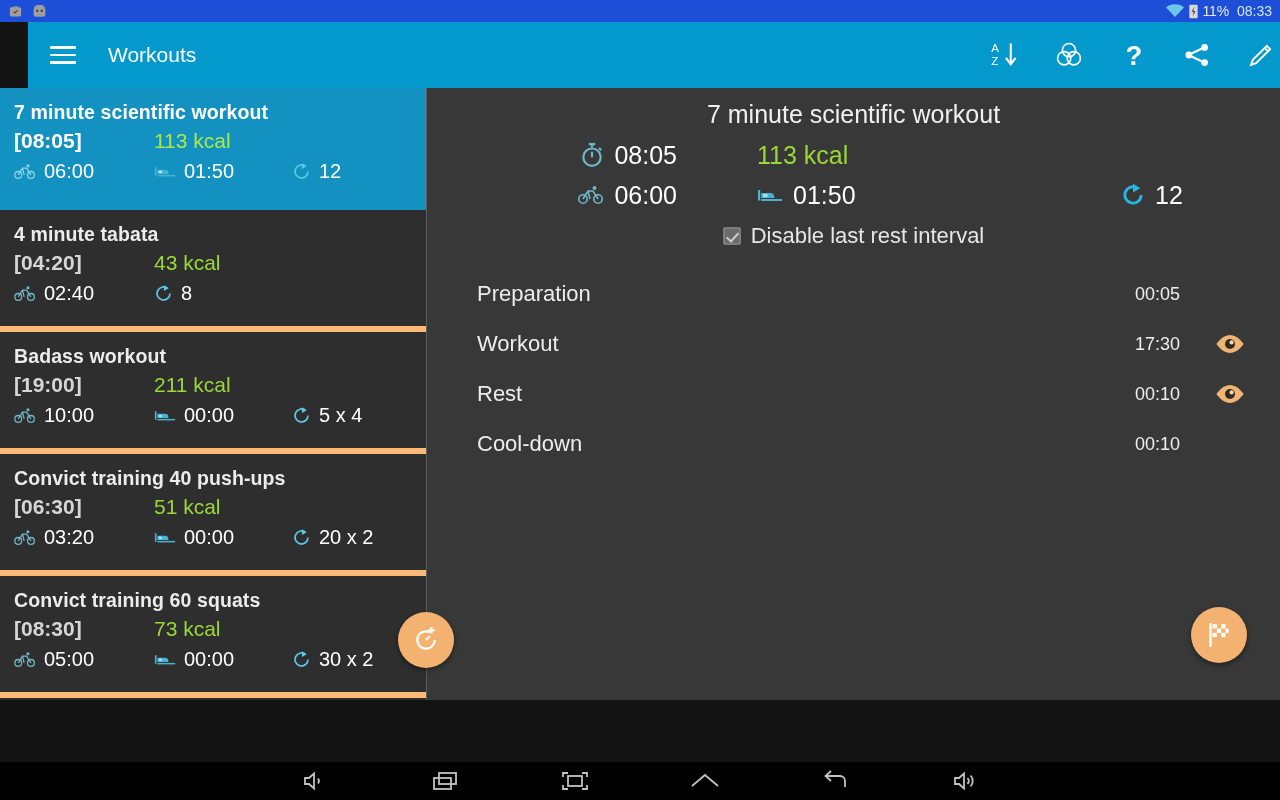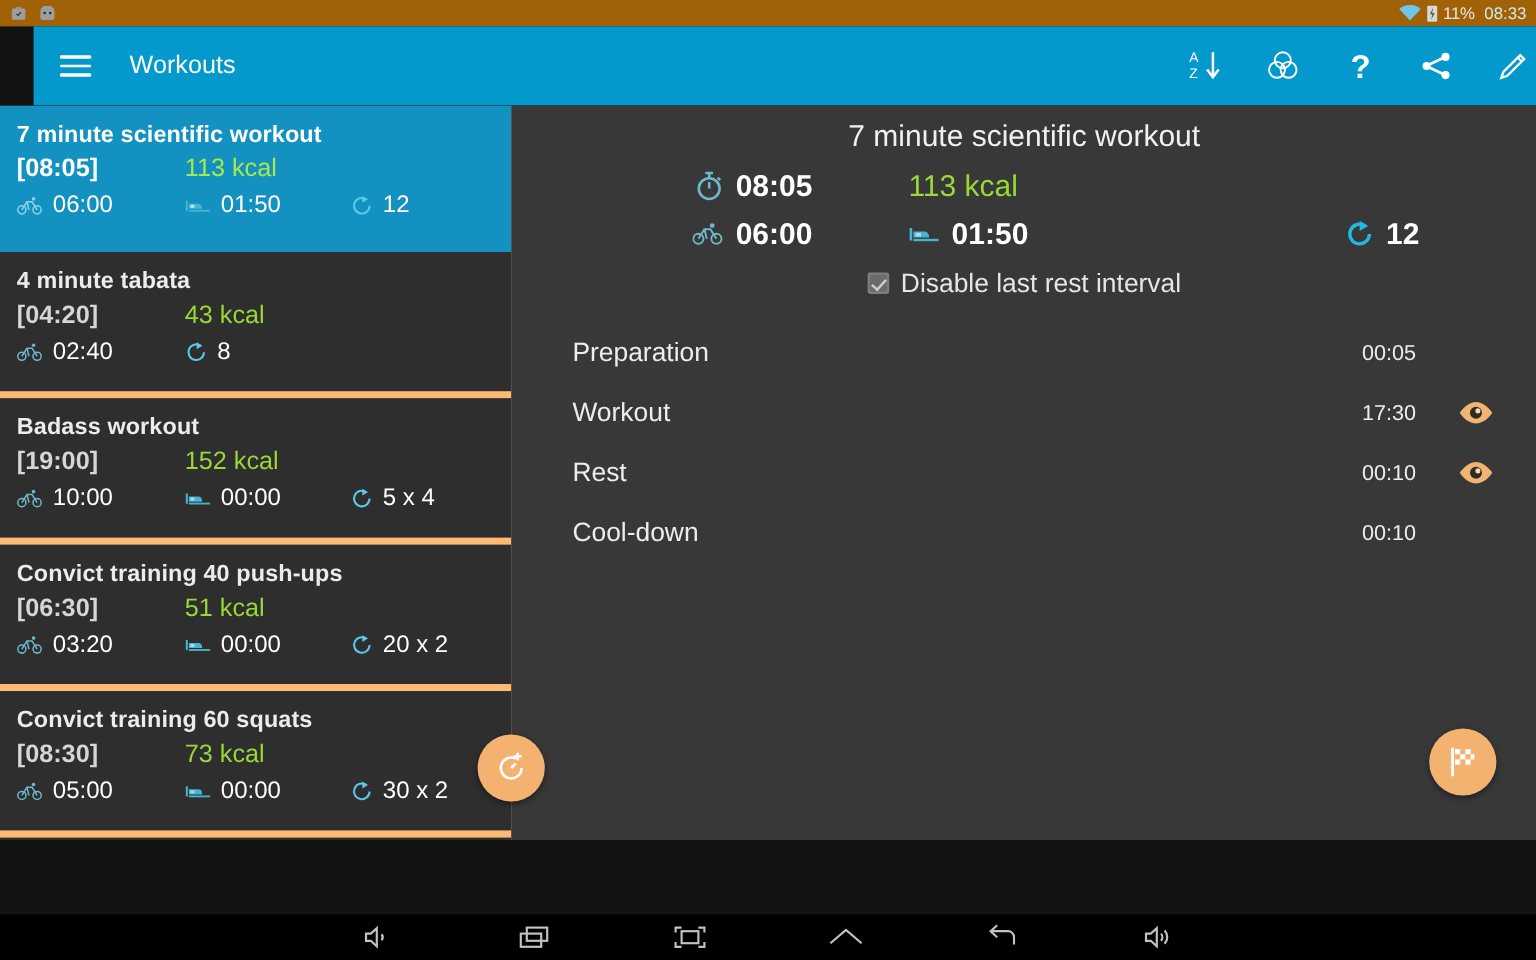--- a/index.html
+++ b/index.html
@@ -7,21 +7,21 @@
     width: 1280px; height: 800px;
     background: #131313;
     font-family: "Liberation Sans", sans-serif;
     overflow: hidden;
   }
   #app { position: relative; width: 1280px; height: 800px; background: #131313; }
 
   
   .statusbar {
     position: absolute; top: 0; left: 0; width: 1280px; height: 22px;
-    background: #a16207; display: flex; align-items: center;
+    background: #1d4ed8; display: flex; align-items: center;
     padding: 0 8px; color: #c8c8c8; font-size: 13px;
   }
   .sb-left { display: flex; align-items: center; gap: 8px; }
   .sb-right { margin-left: auto; display: flex; align-items: center; gap: 4px; }
   .sb-batt { font-size: 14px; color: #e8e8e8; letter-spacing: -0.2px; }
   .sb-time { font-size: 14px; color: #cfe9f5; margin-left: 4px; }
 
   
   .toolbar {
     position: absolute; top: 22px; left: 0; width: 1280px; height: 66px;
@@ -62,21 +62,21 @@
 
   
   .detail { position: absolute; top: 0; left: 427px; width: 853px; height: 612px; background: #383838; }
   .dt-title { text-align: center; color: #f0f0f0; font-size: 25px; padding-top: 12px; font-weight: 400; }
   .dt-stats { margin-top: 6px; }
   .dt-line { display: flex; align-items: center; height: 40px; }
   .dt-c { display: flex; align-items: center; gap: 10px; }
   .dt-c.col1 { width: 330px; justify-content: flex-end; padding-right: 80px; }
   .dt-c.col2 { width: 270px; justify-content: flex-start; }
   .dt-c.col3 { width: 250px; justify-content: center; }
-  .dt-big { color: #ffffff; font-size: 25px; font-weight: bold; }
+  .dt-big { color: #ffffff; font-size: 25px; }
   .dt-kcal { color: #9ad836; font-size: 25px; }
   .dt-check { display: flex; align-items: center; justify-content: center; gap: 10px; height: 38px; margin-top: 2px; }
   .cbox { width: 18px; height: 18px; border: 2px solid #7d7d7d; background: #6b6b6b; border-radius: 2px;
     position: relative; }
   .cbox:after { content: ""; position: absolute; left: 4px; top: 1px; width: 5px; height: 10px;
     border: solid #cfcfcf; border-width: 0 2px 2px 0; transform: rotate(42deg); }
   .dt-check-label { color: #e6e6e6; font-size: 22px; }
 
   .iv-list { margin-top: 14px; }
   .iv-row { display: flex; align-items: center; height: 50px; padding: 0 0 0 50px; cursor: pointer; }
@@ -254,21 +254,21 @@
             </span>
             <span class="wk-val">8</span>
           </span>
         </div>
       </div>
 
       <div class="wk-item">
         <div class="wk-name">Badass workout</div>
         <div class="wk-row2">
           <span class="wk-total">[19:00]</span>
-          <span class="wk-kcal">152 kcal</span>
+          <span class="wk-kcal">211 kcal</span>
         </div>
         <div class="wk-row3">
           <span class="wk-cell c1">
             <span class="ic">
               <svg width="22" height="17" viewBox="0 0 26 18">
                   <g fill="none" stroke="#6fb8c9" stroke-width="1.5">
                     <circle cx="5" cy="13" r="4"></circle>
                     <circle cx="20" cy="13" r="4"></circle>
                     <path d="M5 13 10 5h5l5 8M10 5l2 8"></path>
                   </g>

